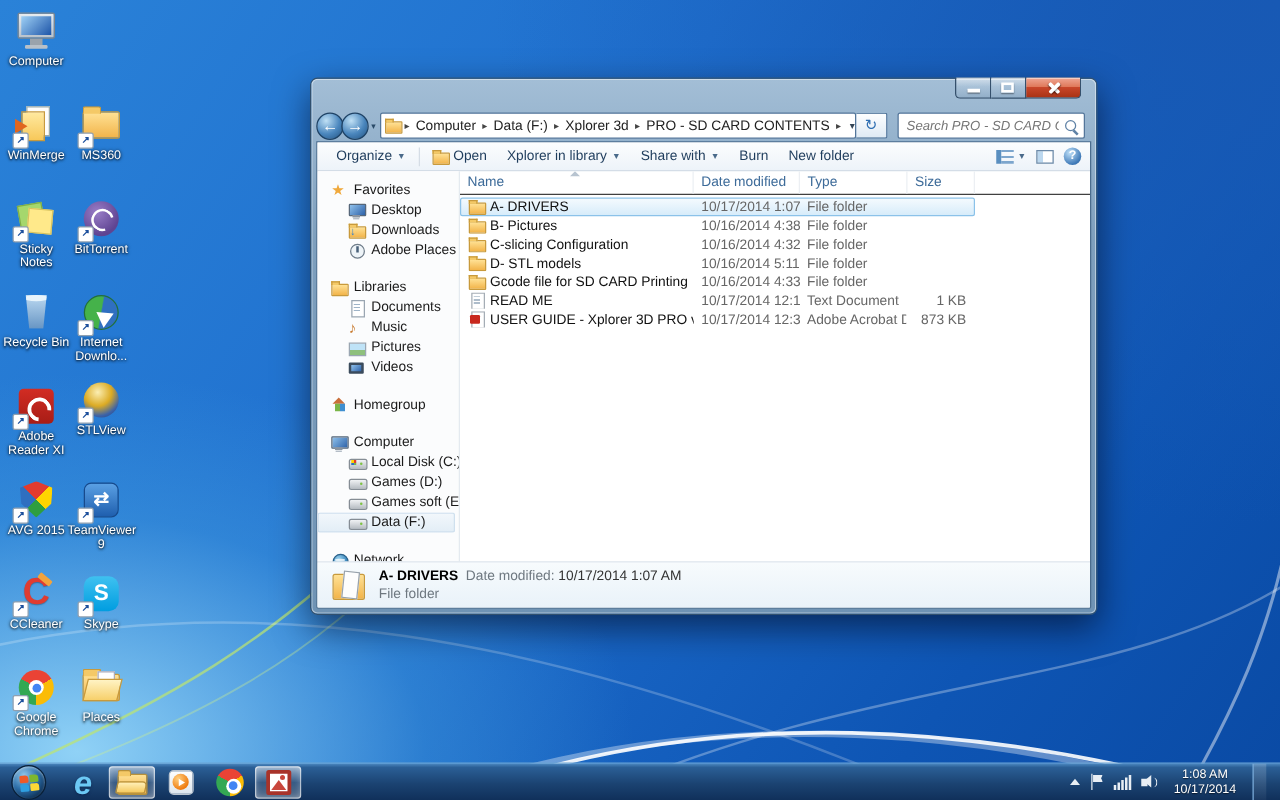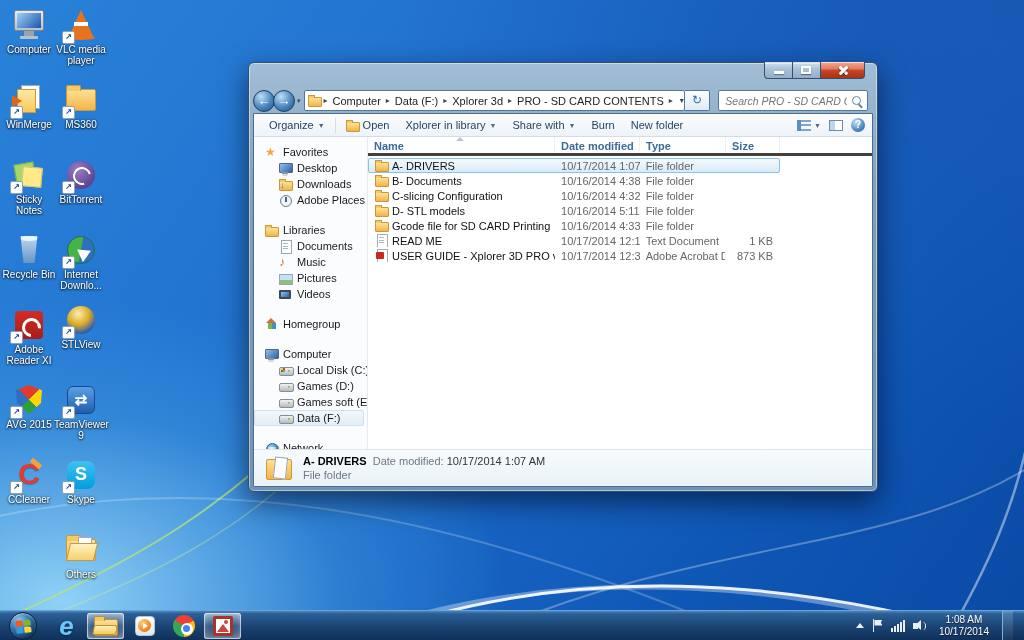--- a/index.html
+++ b/index.html
@@ -125,21 +125,21 @@
   .mi-vid::after { content:""; position:absolute; left:2px; top:4px; width:8px; height:5px; background:linear-gradient(135deg,#8fc1ec,#2e62a8); }
   .mi-home::before { content:""; position:absolute; left:1px; top:0; width:0; height:0; border-left:5.5px solid transparent; border-right:5.5px solid transparent; border-bottom:5px solid #c96f3a; }
   .mi-home::after { content:""; position:absolute; left:2.5px; top:5px; width:8px; height:6px; background:linear-gradient(90deg,#7ab648 50%,#3f8fd0 50%); }
   .mi-drive::before { content:""; position:absolute; left:0; top:3px; width:13px; height:7px; background:linear-gradient(#f0f2f4,#b6bcc2); border:1px solid #858d95; border-radius:2px; }
   .mi-drive::after { content:""; position:absolute; right:2px; top:6.5px; width:2px; height:2px; border-radius:50%; background:#7dc242; }
   .mi-drivec i { position:absolute; left:2px; top:4.5px; width:4px; height:4px; background:conic-gradient(#e23b2e 0 25%, #7ab648 0 50%, #2f6fc0 0 75%, #ffd400 0); }
   .mi-net::before { content:""; position:absolute; left:1px; top:1px; width:11px; height:11px; border-radius:50%; background:radial-gradient(circle at 35% 30%, #9fd4ef, #2e7fb8 70%); border:1px solid #2a618a; }
   .mi-net::after { content:""; position:absolute; left:3px; top:5.5px; width:8px; height:1.5px; background:rgba(255,255,255,.75); border-radius:50%; }
 
   .filearea { flex:1; font-size:11px; position:relative; overflow:hidden; }
-  .cols { display:flex; height:19px; color:#3d6b99; border-bottom:3px solid #404040;font-weight:bold; }
+  .cols { display:flex; height:19px; color:#3d6b99; border-bottom:1px solid #404040; }
   .col { padding:3px 6px 0; border-right:1px solid #eceff3; position:relative; white-space:nowrap; }
   .c-name { width:187px; } .c-date { width:85px; } .c-type { width:86px; } .c-size { width:54px; }
   .sortup { position:absolute; top:0; left:88px; width:0; height:0; border-left:4px solid transparent; border-right:4px solid transparent; border-bottom:4px solid #b8c4d0; }
   .rows { padding-top:2px; }
   .row { display:flex; height:15px; line-height:14px; width:412px; border:1px solid transparent; }
   .row.sel { background:linear-gradient(#f4fafe,#d7ecfa); border:1px solid #8bc2e9; border-radius:2px; }
   .cell { padding:0 6px; overflow:hidden; white-space:nowrap; }
   .cell.n { width:187px; display:flex; align-items:center; gap:4px; color:#111; }
   .cell.d { width:85px; color:#666; } .cell.t { width:86px; color:#666; } .cell.s { width:54px; color:#666; text-align:right; }
   .fi { width:13px; height:13px; position:relative; flex:none; }
@@ -205,27 +205,20 @@
         <div class="art-monitor">
           <span class="scr">
             <i></i>
           </span>
           <span class="std"></span>
           <span class="bse"></span>
         </div>
       </div>
     <div class="dlabel">Computer</div>
   </div>
-  <div class="dicon" style="left:54px;top:8px">
-    <div class="dimg sc">
-        <div class="art-cone"></div>
-        <div class="art-cone-base"></div>
-      </div>
-    <div class="dlabel">VLC media player</div>
-  </div>
   <div class="dicon" style="left:2px;top:83px">
     <div class="dimg sc art-pages">
         <span class="p1"></span>
         <span class="p2"></span>
         <span class="ar"></span>
       </div>
     <div class="dlabel">WinMerge</div>
   </div>
   <div class="dicon" style="left:54px;top:83px">
     <div class="dimg sc">
@@ -287,27 +280,33 @@
         <div class="art-cc">C</div>
       </div>
     <div class="dlabel">CCleaner</div>
   </div>
   <div class="dicon" style="left:54px;top:458px">
     <div class="dimg sc">
         <div class="art-skype">S</div>
       </div>
     <div class="dlabel">Skype</div>
   </div>
+  <div class="dicon" style="left:2px;top:533px">
+    <div class="dimg sc">
+        <div class="art-chrome"></div>
+      </div>
+    <div class="dlabel">Google Chrome</div>
+  </div>
   <div class="dicon" style="left:54px;top:533px">
     <div class="dimg art-open">
         <div class="bigfolder"></div>
         <span class="pg"></span>
         <span class="flap"></span>
       </div>
-    <div class="dlabel">Others</div>
+    <div class="dlabel">Places</div>
   </div>
 
   <div class="win">
     <div class="caps">
       <div class="cap min">
           <span class="dash"></span>
         </div>
       <div class="cap max">
           <span class="box"></span>
         </div>
@@ -464,21 +463,21 @@
                   <span class="fi mi mi-folder"></span>
                   <span>A- DRIVERS</span>
                 </div>
               <div class="cell d">10/17/2014 1:07 AM</div>
                 <div class="cell t">File folder</div>
                 <div class="cell s"></div>
             </div>
             <div class="row">
               <div class="cell n">
                   <span class="fi mi mi-folder"></span>
-                  <span>B- Documents</span>
+                  <span>B- Pictures</span>
                 </div>
               <div class="cell d">10/16/2014 4:38 PM</div>
                 <div class="cell t">File folder</div>
                 <div class="cell s"></div>
             </div>
             <div class="row">
               <div class="cell n">
                   <span class="fi mi mi-folder"></span>
                   <span>C-slicing Configuration</span>
                 </div>

